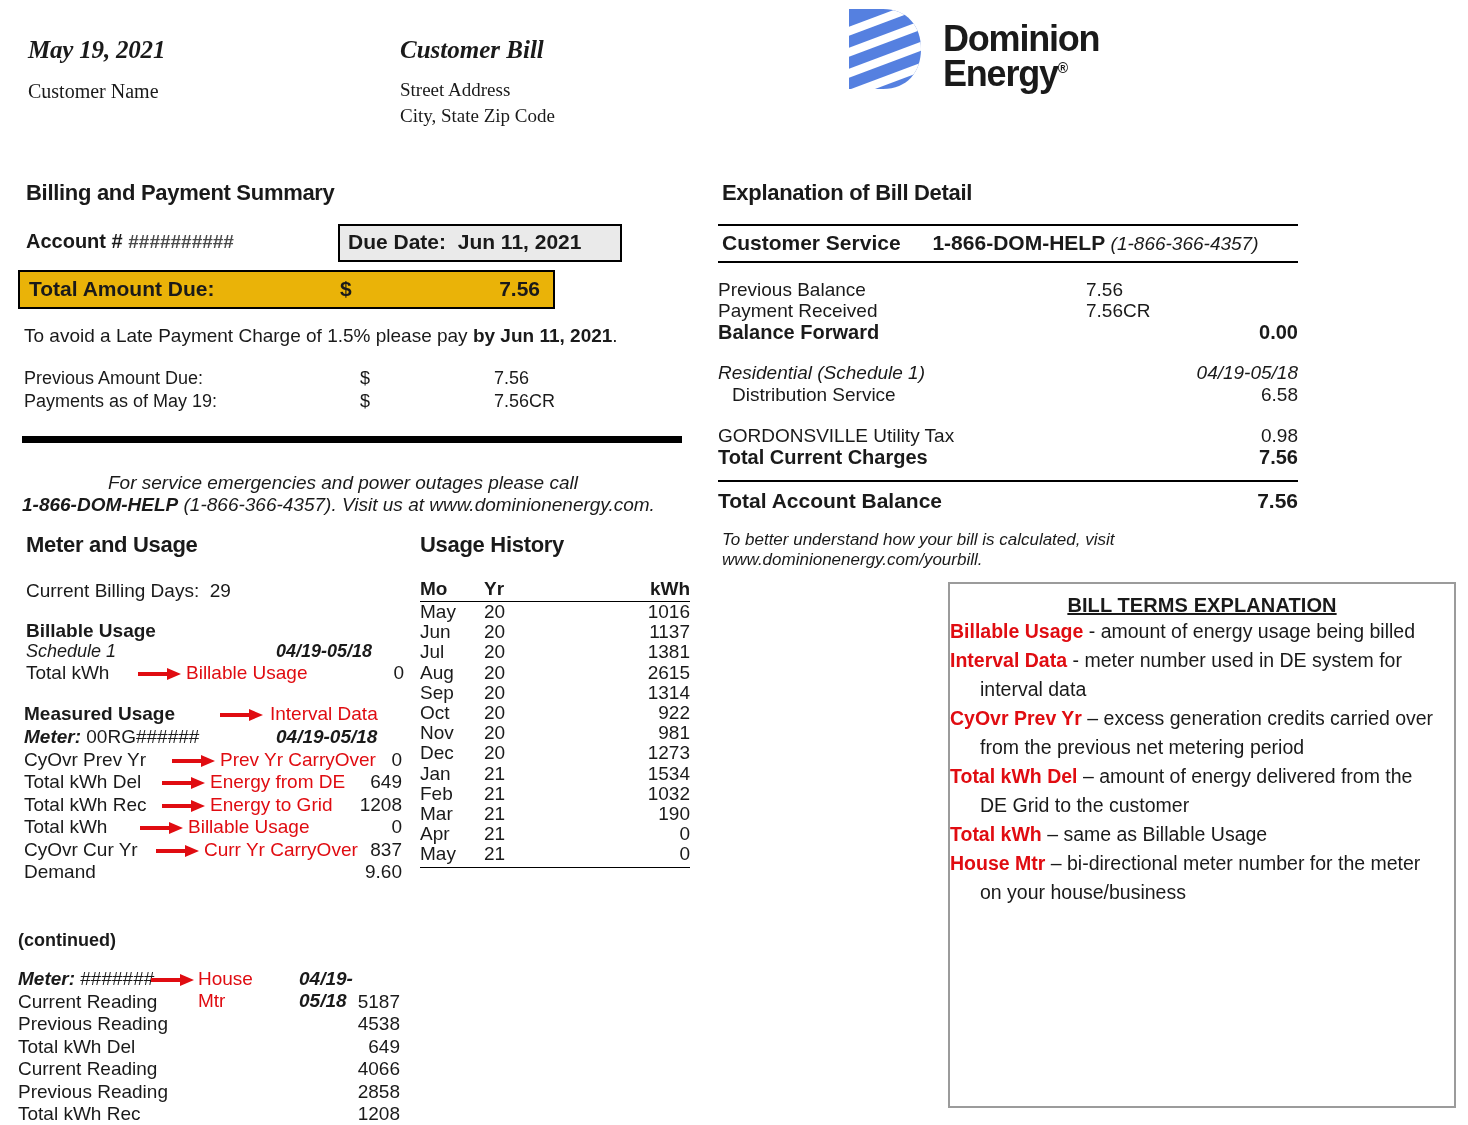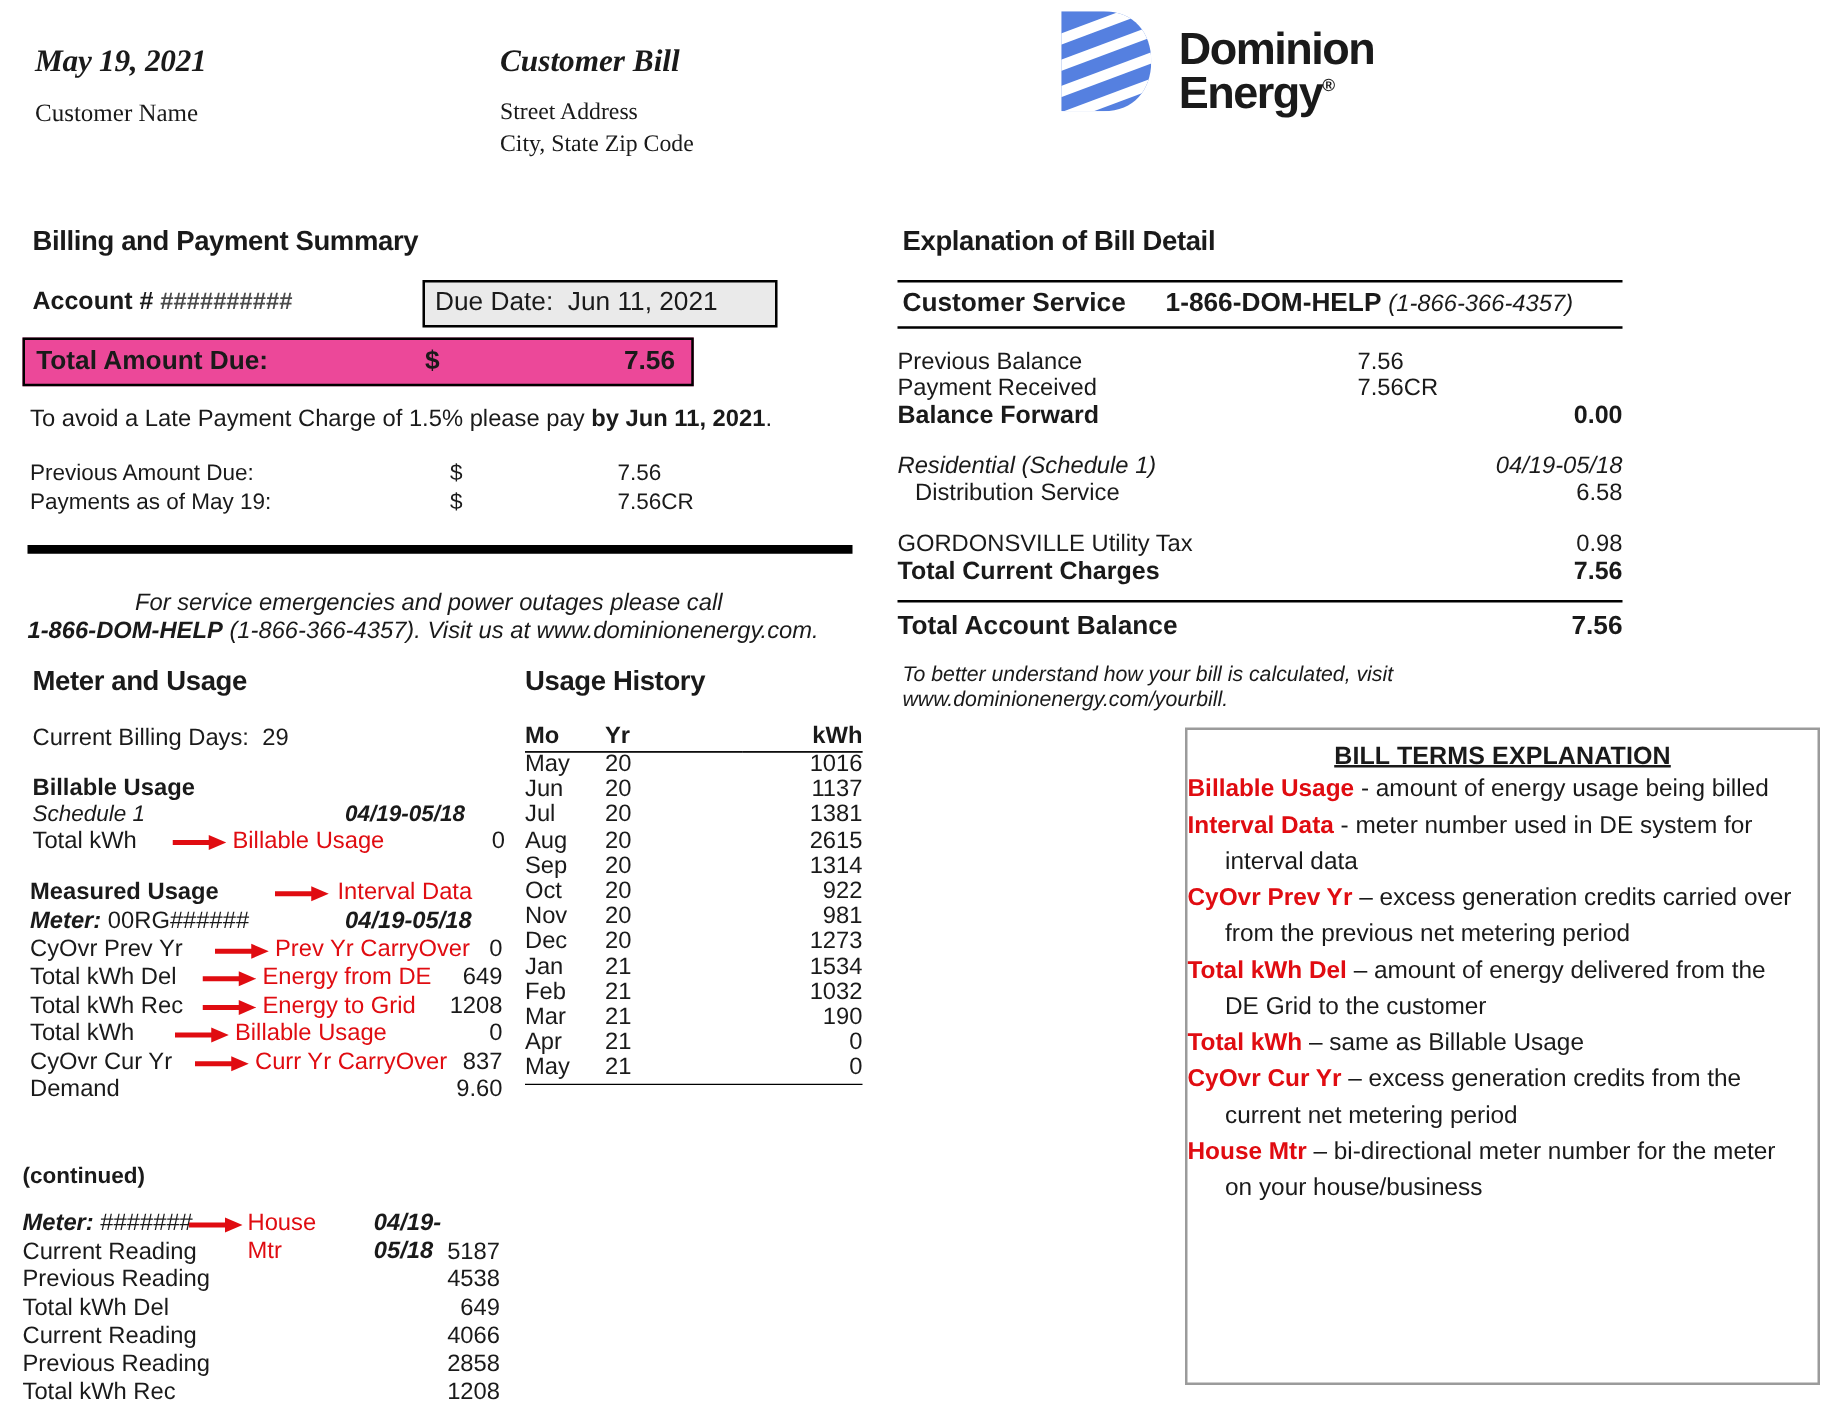--- a/index.html
+++ b/index.html
@@ -31,23 +31,23 @@
 
   
   .sect-title{font-size:22px;font-weight:bold;letter-spacing:-.3px;}
 
   
   #t-bps{left:26px;top:180px;}
   #acct{left:26px;top:230px;font-size:20px;font-weight:bold;}
   #acct .hashes{font-weight:bold;color:#4a4a4a;font-size:19px;}
 
   #duedate-box{left:338px;top:224px;width:280px;height:34px;border:2.5px solid #000;background:#eaeaea;}
-  #duedate-box .inner{position:absolute;left:8px;top:4px;font-size:21px;font-weight:normal;}
-
-  #tad-box{left:18px;top:270px;width:533px;height:35px;border:2.5px solid #000;background:#ec4899;}
+  #duedate-box .inner{position:absolute;left:8px;top:4px;font-size:21px;font-weight:bold;}
+
+  #tad-box{left:18px;top:270px;width:533px;height:35px;border:2.5px solid #000;background:#eab308;}
   #tad-label{position:absolute;left:9px;top:5px;font-size:21px;font-weight:bold;}
   #tad-dollar{position:absolute;left:320px;top:5px;font-size:21px;font-weight:bold;}
   #tad-amt{position:absolute;left:425px;top:5px;width:95px;text-align:right;font-size:21px;font-weight:bold;}
 
   #latefee{left:24px;top:325px;font-size:19px;}
   #pad-row{left:24px;top:368px;font-size:18px;}
   #pam-row{left:24px;top:391px;font-size:18px;}
   .money-col{position:absolute;left:336px;}
   .val-col{position:absolute;left:470px;}
 
@@ -467,16 +467,15 @@
 </div>
 
 <div class="abs" id="terms">
   <h3>BILL TERMS EXPLANATION</h3>
   <div id="terms-list">
       <div class="item wrap"><span class="t">Billable Usage</span><span> - amount of energy usage being billed</span></div>
       <div class="item wrap"><span class="t">Interval Data</span><span>  - meter number used in DE system for interval data</span></div>
       <div class="item wrap"><span class="t">CyOvr Prev Yr</span><span> – excess generation credits carried over from the previous net metering period</span></div>
       <div class="item wrap"><span class="t">Total kWh Del</span><span> – amount of energy delivered from the DE Grid to the customer</span></div>
       <div class="item wrap"><span class="t">Total kWh</span><span> – same as Billable Usage</span></div>
-      <div class="item wrap"><span class="t">CyOvr Cur Yr</span><span> – excess generation credits from the current net metering period</span></div>
       <div class="item wrap"><span class="t">House Mtr</span><span> – bi-directional meter number for the meter on your house/business</span></div>
     </div>
 </div>
 
 </body></html>

